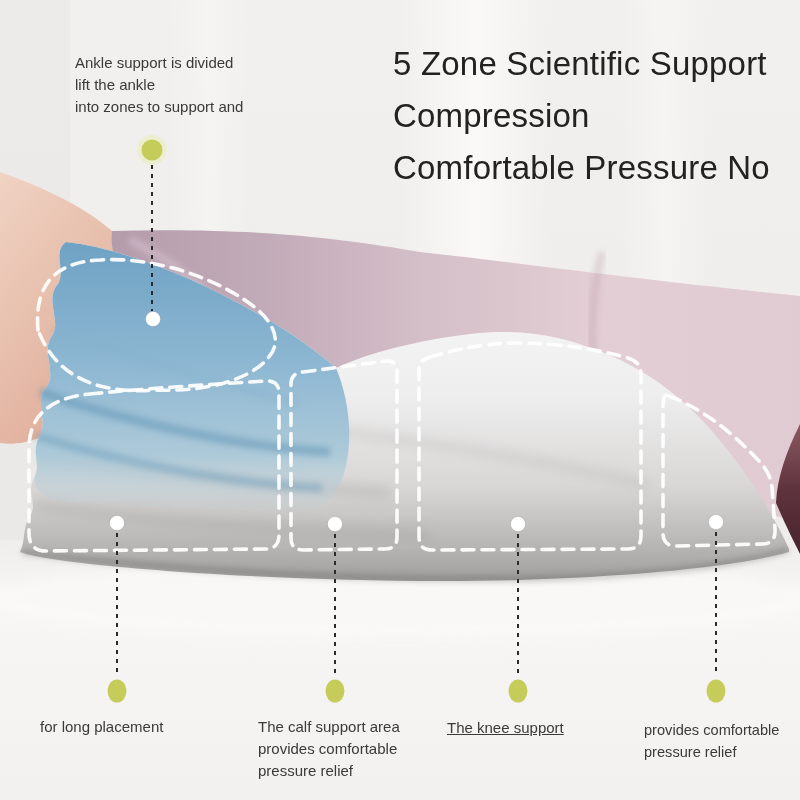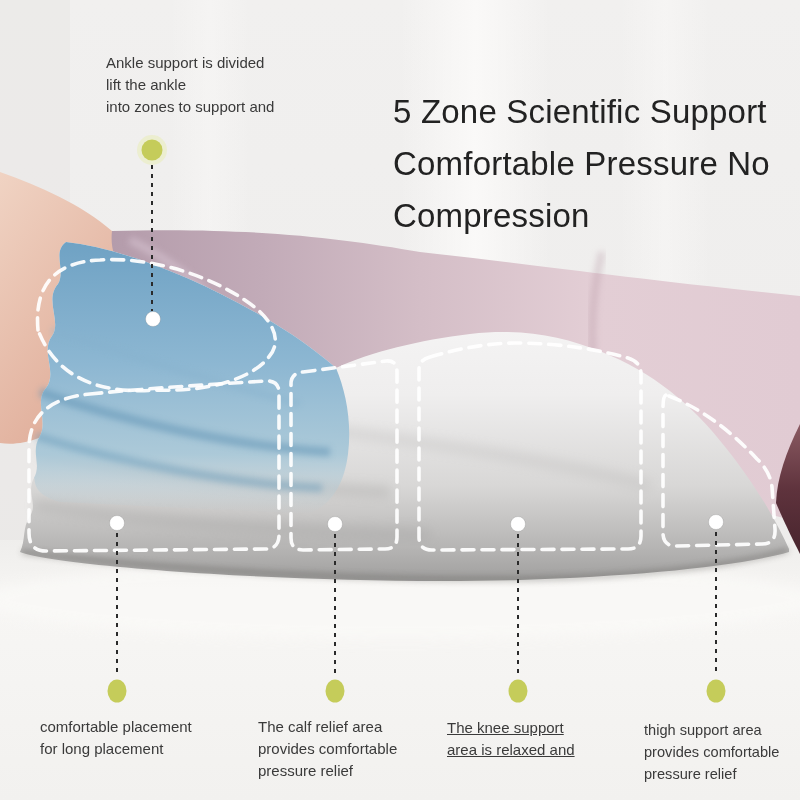--- a/index.html
+++ b/index.html
@@ -6,28 +6,27 @@
   .stage{
     position:relative;width:800px;height:800px;overflow:hidden;
     background:#f0efed;
     font-family:"Liberation Sans", sans-serif;
   }
   .stage svg{position:absolute;left:0;top:0;}
   .title{
     position:absolute;left:393px;top:38px;width:400px;
     font-size:33px;line-height:52px;color:#222;font-weight:400;
     letter-spacing:.2px;
-    margin-top:48px;
   }
   .title div{white-space:nowrap;}
   .note{
     position:absolute;font-size:15px;line-height:22px;color:#3a3a3a;
   }
   .note div{white-space:nowrap;}
-  .note-ankle{left:75px;top:52px;margin-left:31px;}
+  .note-ankle{left:75px;top:52px;}
   .note-arm{left:40px;top:716px;}
   .note-calf{left:258px;top:716px;}
   .note-knee{left:447px;top:717px;text-decoration:underline;}
   .note-thigh{left:644px;top:719px;font-size:14.6px;}
   .zone{fill:none;stroke:#ffffff;stroke-width:3.6;stroke-dasharray:12 8;stroke-linecap:round;opacity:.93;}
   .callout-line{fill:none;stroke:#2a2a2a;stroke-width:2;stroke-dasharray:4 5;}
   .wdot{stroke:rgba(120,120,120,.25);stroke-width:1;}
 </style>
 </head>
 <body>
@@ -203,45 +202,42 @@
       <g>
         <circle class="wdot" cx="716" cy="522" r="7.5" fill="#ffffff"></circle>
         <path class="callout-line" d="M 716 532 L 716 676"></path>
         <ellipse cx="716" cy="691" rx="9.5" ry="11.5" fill="#c5cc5a"></ellipse>
       </g>
     </g>
   </svg>
 
   <div class="title">
     <div>5 Zone Scientific Support</div>
+    <div>Compression</div>
     <div>Comfortable Pressure No</div>
-    <div>Compression</div>
   </div>
 
   <div class="note note-ankle">
     <div>Ankle support is divided</div>
     <div>lift the ankle</div>
     <div>into zones to support and</div>
   </div>
 
   <div class="note note-arm">
-    <div>comfortable placement</div>
     <div>for long placement</div>
   </div>
 
   <div class="note note-calf">
-    <div>The calf relief area</div>
+    <div>The calf support area</div>
     <div>provides comfortable</div>
     <div>pressure relief</div>
   </div>
 
   <div class="note note-knee">
     <div>The knee support</div>
-    <div>area is relaxed and</div>
   </div>
 
   <div class="note note-thigh">
-    <div>thigh support area</div>
     <div>provides comfortable</div>
     <div>pressure relief</div>
   </div>
 
 </div>
 
 </body></html>

